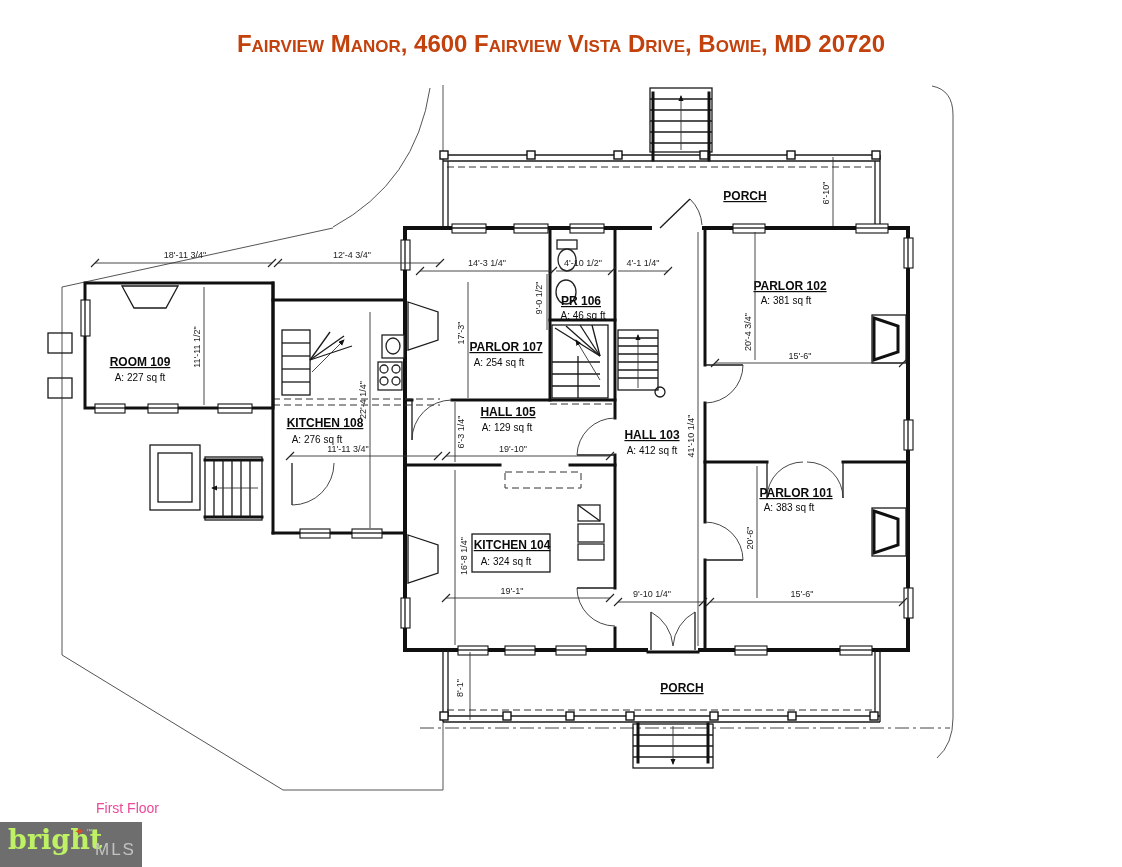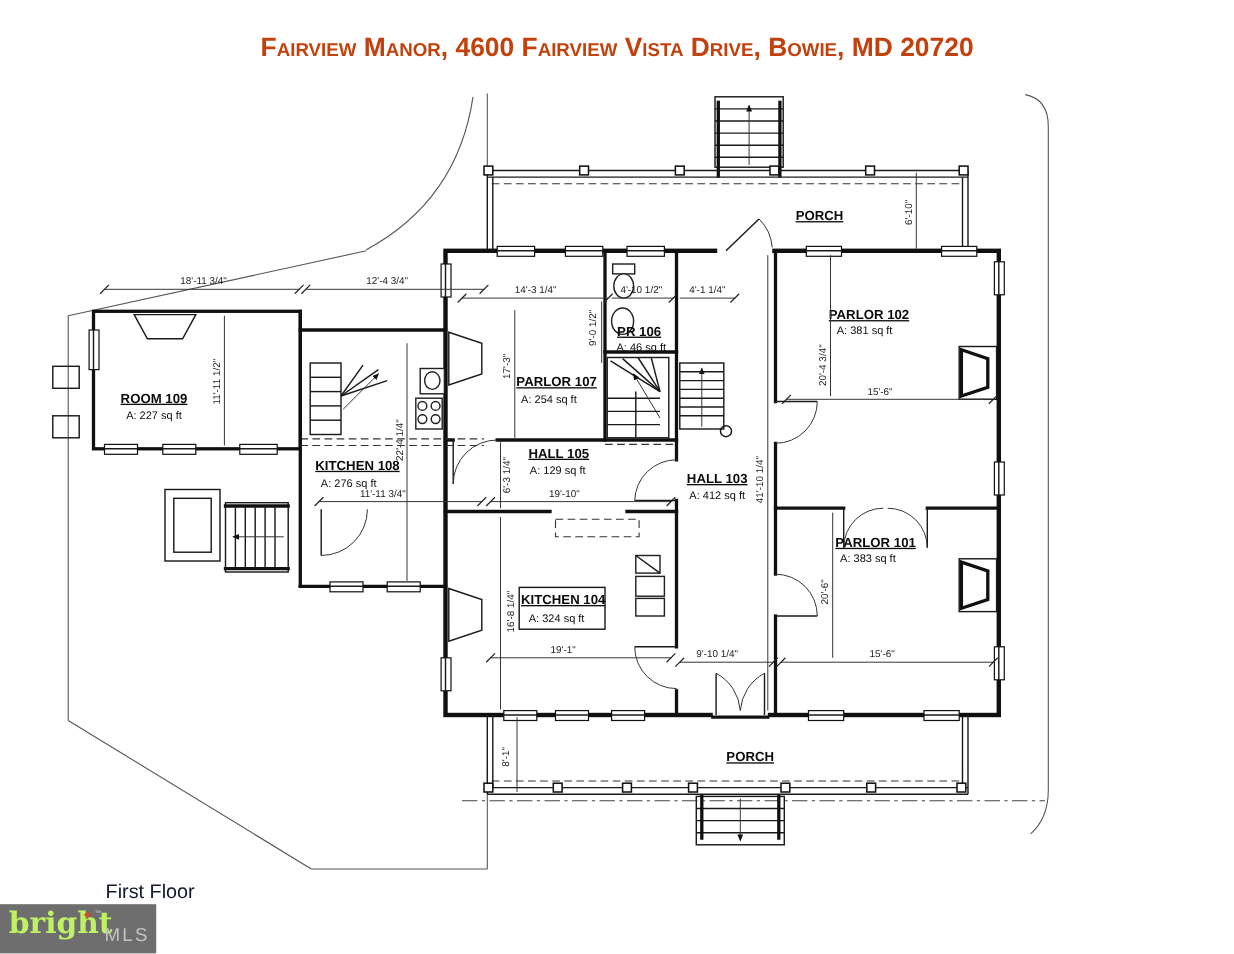--- a/index.html
+++ b/index.html
@@ -1,21 +1,21 @@
 <!DOCTYPE html>
 <html><head>
 <meta charset="utf-8">
 <style>
   html,body{margin:0;padding:0;background:#fff;}
   .page{position:relative;width:1122px;height:867px;background:#fff;overflow:hidden;
         font-family:"Liberation Sans",sans-serif;}
   .title{position:absolute;top:30px;left:0;width:100%;text-align:center;
          font-family:"Liberation Sans",sans-serif;font-variant:small-caps;
          font-size:24px;font-weight:600;color:#c2410c;letter-spacing:0px;}
-  .floor-label{position:absolute;left:96px;top:800px;font-size:18px;color:#0f172a;}
+  .floor-label{position:absolute;left:96px;top:800px;font-size:14px;color:#ec4899;}
   .logo{position:absolute;left:0;top:822px;width:142px;height:45px;background:#6e6e6e;}
   .logo .brand{position:absolute;left:8px;top:2px;font-family:"DejaVu Serif",serif;
                font-weight:bold;font-size:27px;color:#bef264;}
   .logo .star{position:absolute;left:74px;top:2px;font-size:13px;color:#d14f2a;}
   .logo .tm{position:absolute;left:86px;top:6px;font-size:6px;color:#cfcfcf;}
   .logo .suffix{position:absolute;left:95px;top:18px;font-size:17px;color:#c2c2c2;
                 letter-spacing:2px;font-family:"Liberation Sans",sans-serif;text-align:center;}
   svg{position:absolute;left:0;top:0;}
   .wall{stroke:#101010;stroke-width:4;fill:none;stroke-linecap:square;}
   .wall3{stroke:#101010;stroke-width:3;fill:none;stroke-linecap:square;}

